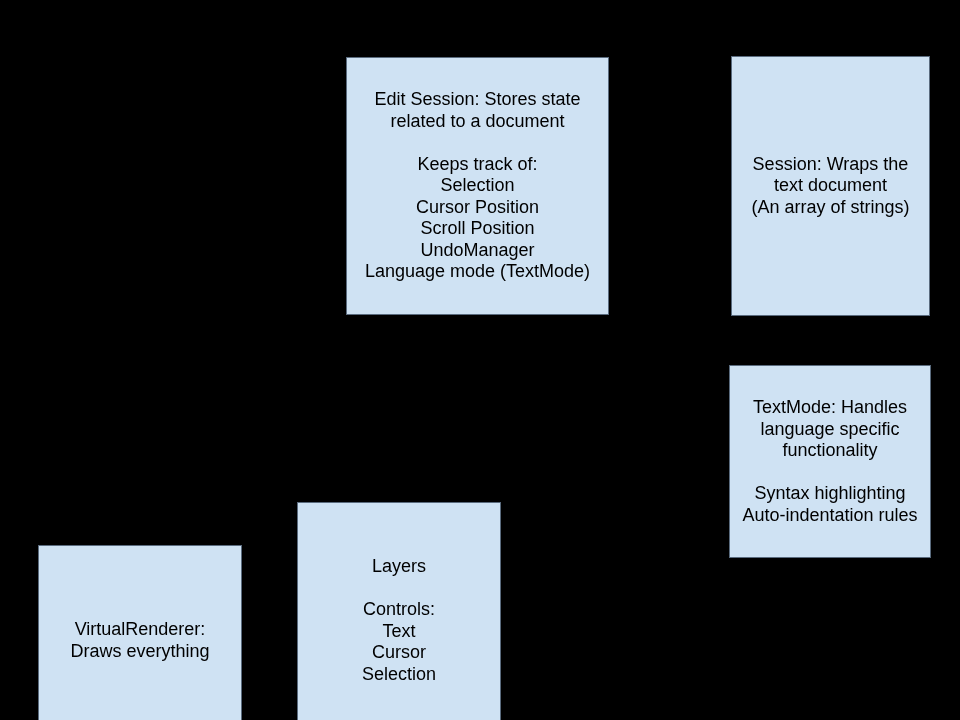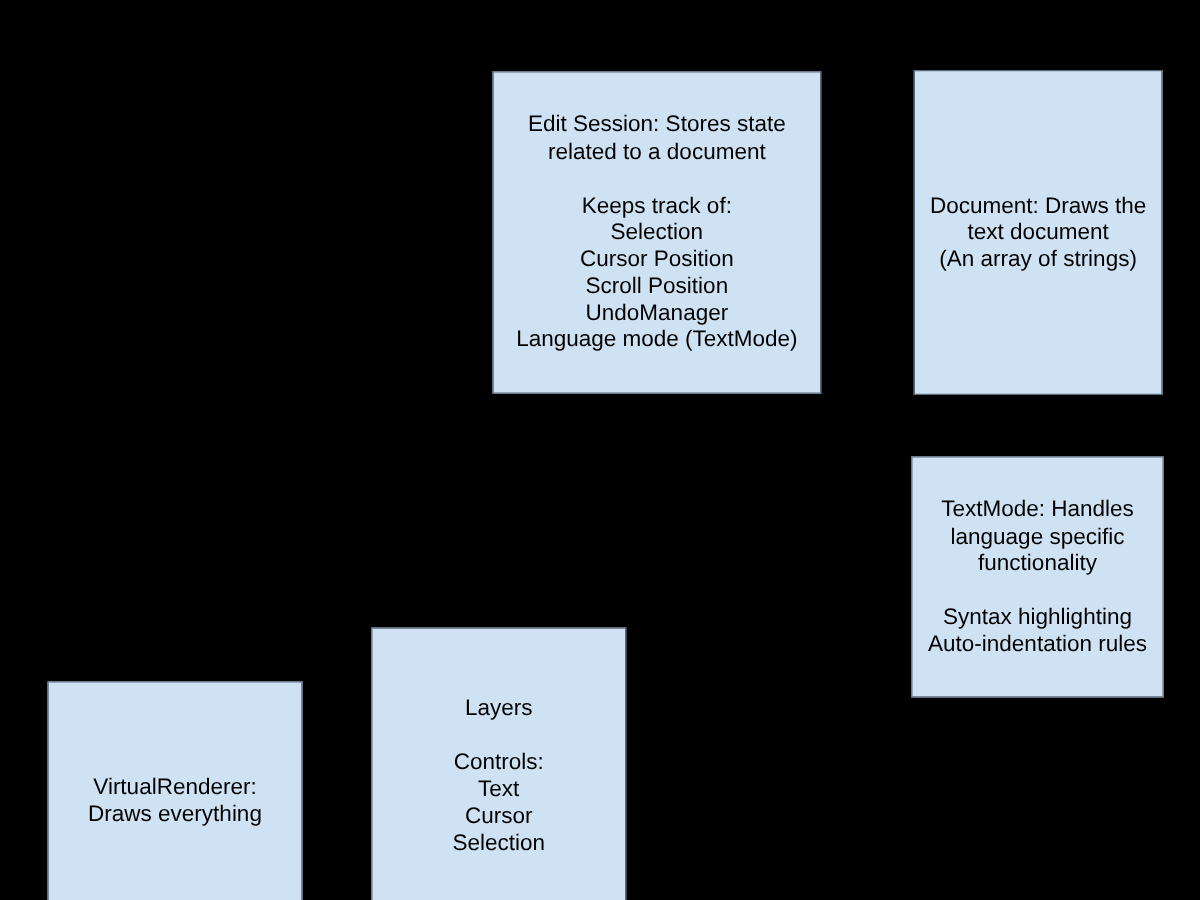--- a/index.html
+++ b/index.html
@@ -23,42 +23,42 @@
     display: flex;
     align-items: center;
     justify-content: center;
     text-align: center;
     color: #000000;
     font-size: 18px;
     line-height: 21.5px;
     white-space: pre-line;
   }
   .node-editor          { left: 19px;  top: 55px;  width: 227px; height: 365px; }
-  .node-edit-session    { left: 346px; top: 57px;  width: 263px; height: 258px; margin-left: 48px; }
+  .node-edit-session    { left: 346px; top: 57px;  width: 263px; height: 258px; }
   .node-document        { left: 731px; top: 56px;  width: 199px; height: 260px; }
   .node-textmode        { left: 729px; top: 365px; width: 202px; height: 193px; }
   .node-virtual-renderer{ left: 38px;  top: 502px; width: 204px; height: 191px; margin-top: 43px; }
   .node-layers          { left: 297px; top: 502px; width: 204px; height: 237px; }
 </style>
 </head>
 <body>
 
 <div class="canvas">
 
   <div class="node node-edit-session">Edit Session: Stores state
 related to a document
 
 Keeps track of:
 Selection
 Cursor Position
 Scroll Position
 UndoManager
 Language mode (TextMode)</div>
 
-  <div class="node node-document">Document: Draws the
+  <div class="node node-document">Session: Wraps the
 text document
 (An array of strings)</div>
 
   <div class="node node-textmode">TextMode: Handles
 language specific
 functionality
 
 Syntax highlighting
 Auto-indentation rules</div>
 

